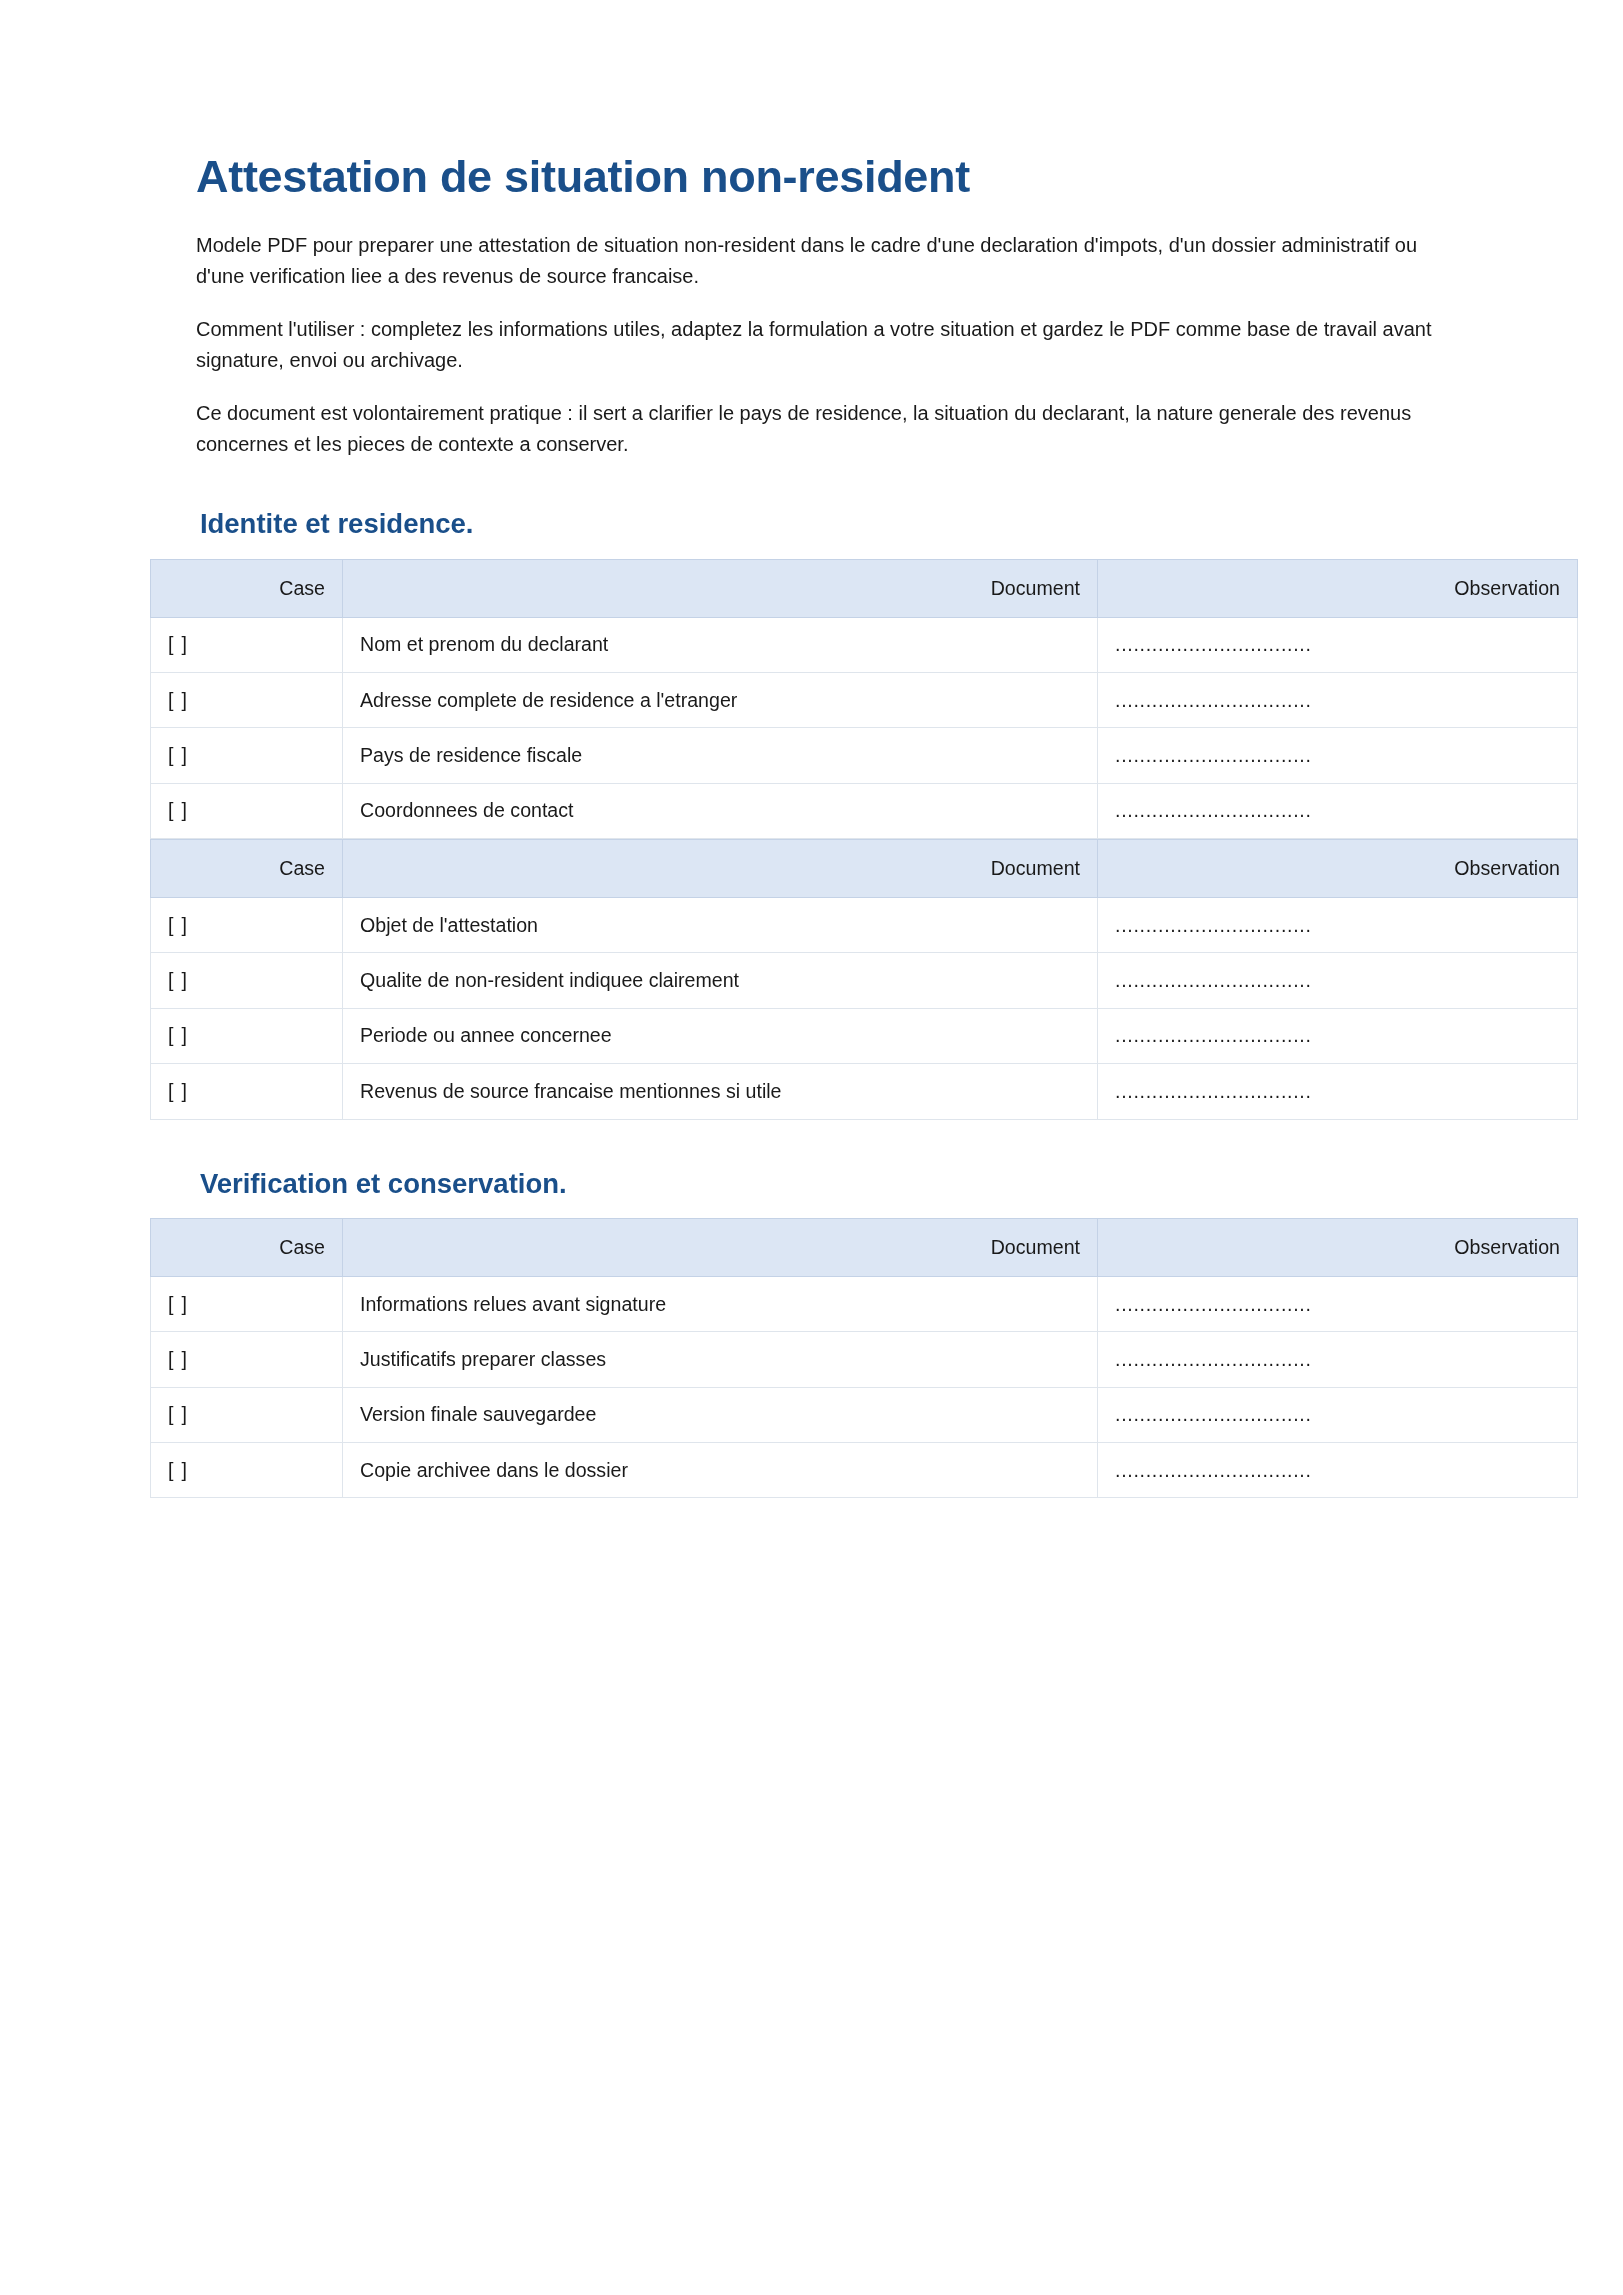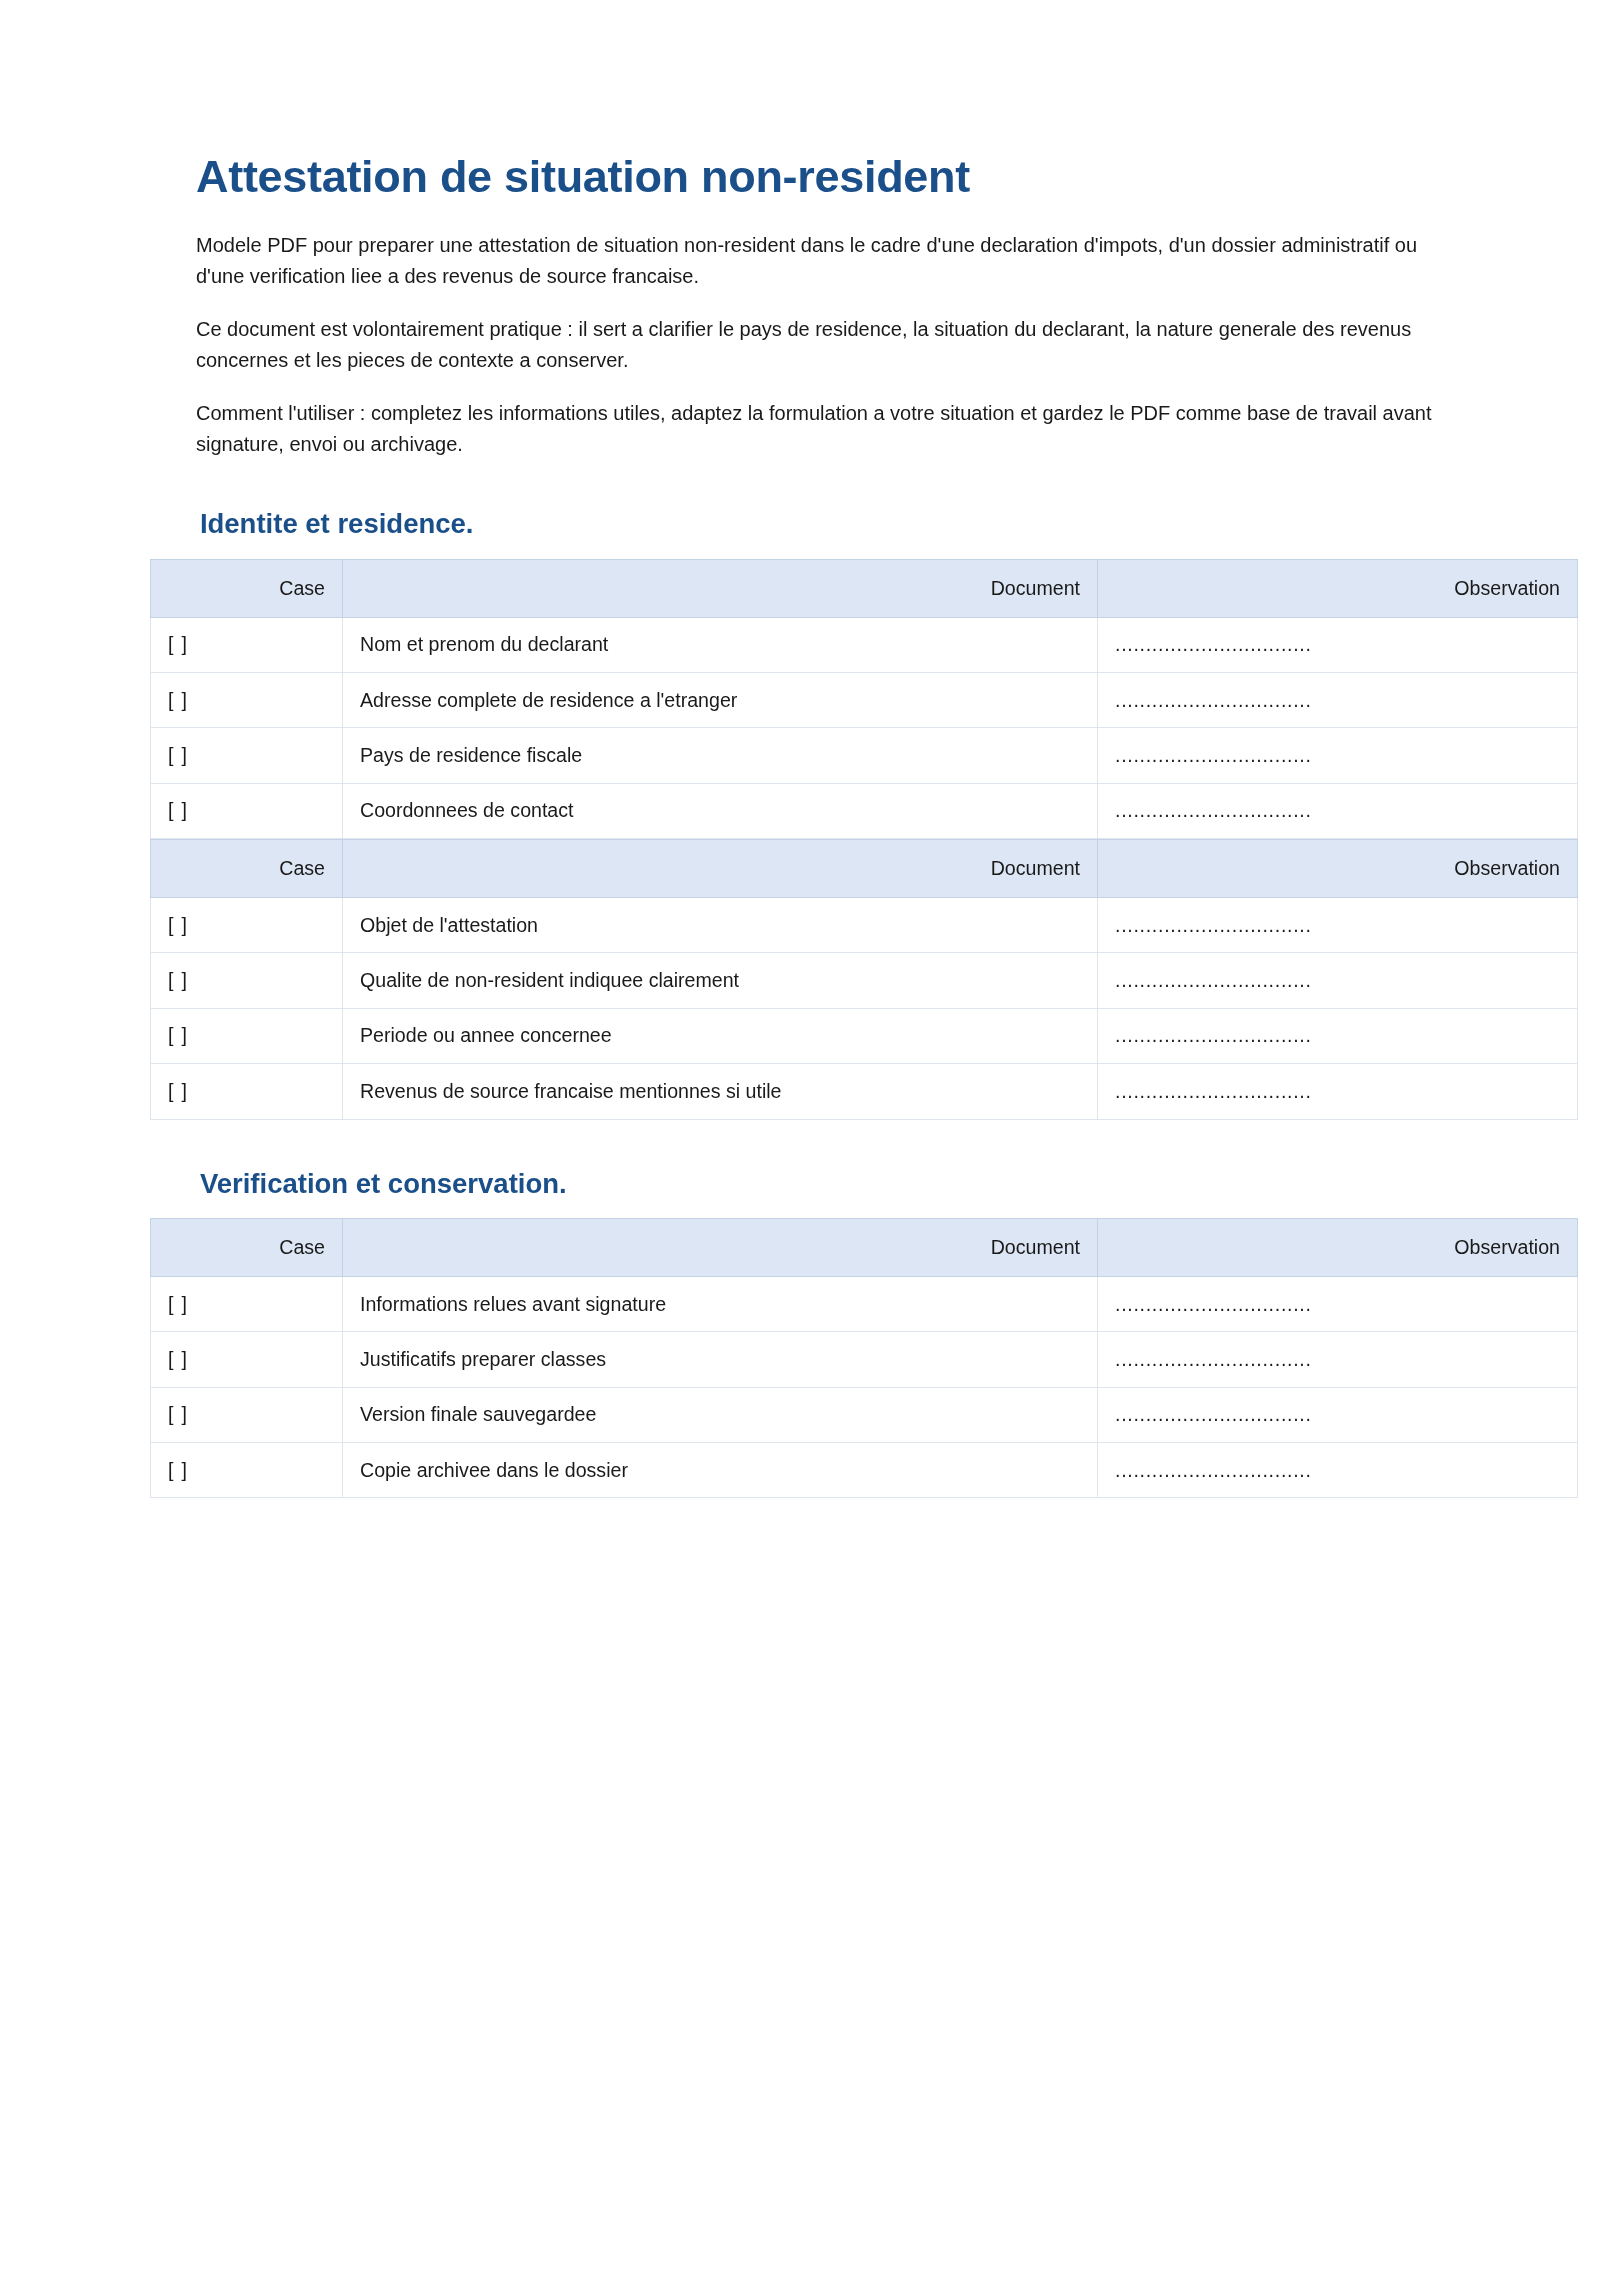--- a/index.html
+++ b/index.html
@@ -89,22 +89,22 @@
 </style>
 </head>
 <body>
 
 <div class="page">
   <div class="content">
 
     <h1 class="doc-title">Attestation de situation non-resident</h1>
 
     <p class="intro">Modele PDF pour preparer une attestation de situation non-resident dans le cadre d'une declaration d'impots, d'un dossier administratif ou d'une verification liee a des revenus de source francaise.</p>
+    <p class="intro">Comment l'utiliser : completez les informations utiles, adaptez la formulation a votre situation et gardez le PDF comme base de travail avant signature, envoi ou archivage.</p>
     <p class="intro">Ce document est volontairement pratique : il sert a clarifier le pays de residence, la situation du declarant, la nature generale des revenus concernes et les pieces de contexte a conserver.</p>
-    <p class="intro">Comment l'utiliser : completez les informations utiles, adaptez la formulation a votre situation et gardez le PDF comme base de travail avant signature, envoi ou archivage.</p>
 
     <div id="sections-container">
         <h2 class="section-title">Identite et residence.</h2>
         <table class="checklist">
           <thead>
             <tr>
               <th class="col-case">Case</th>
               <th class="col-doc">Document</th>
               <th class="col-obs">Observation</th>
             </tr>

